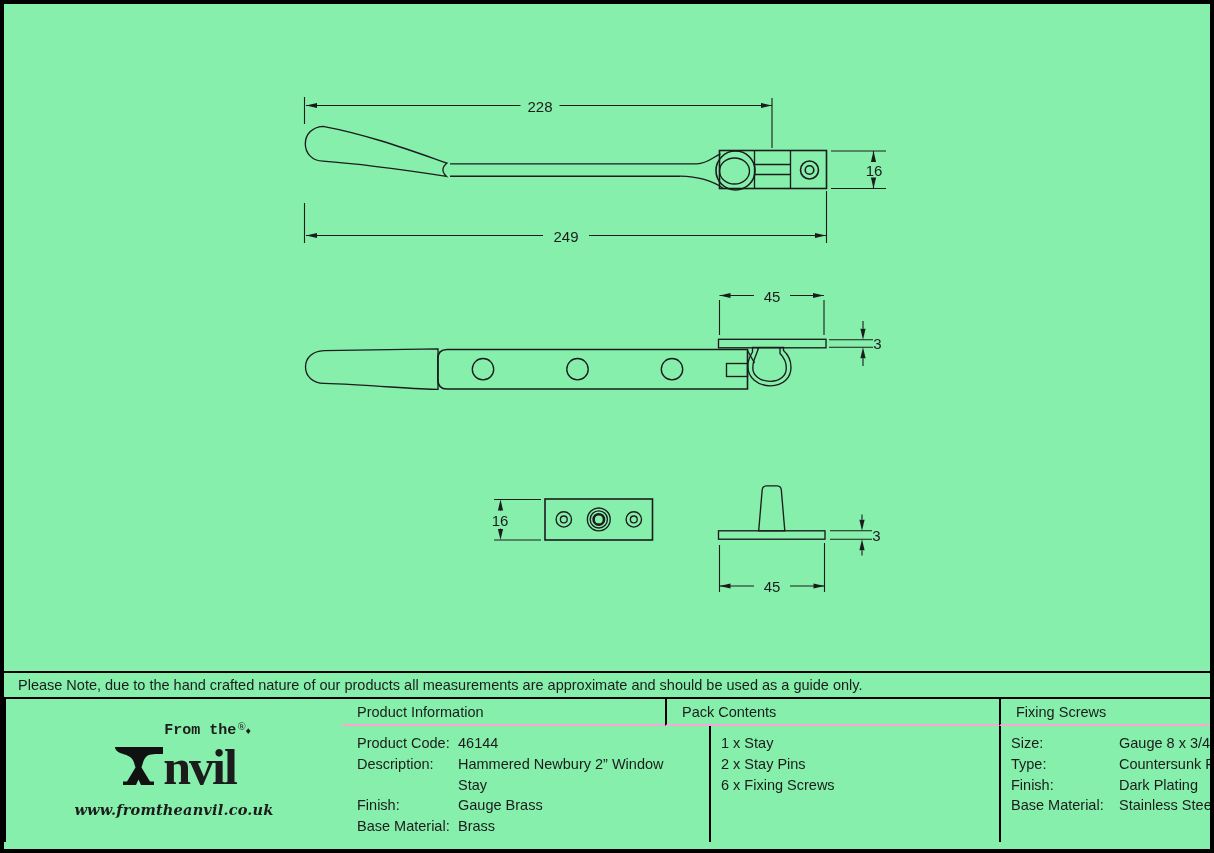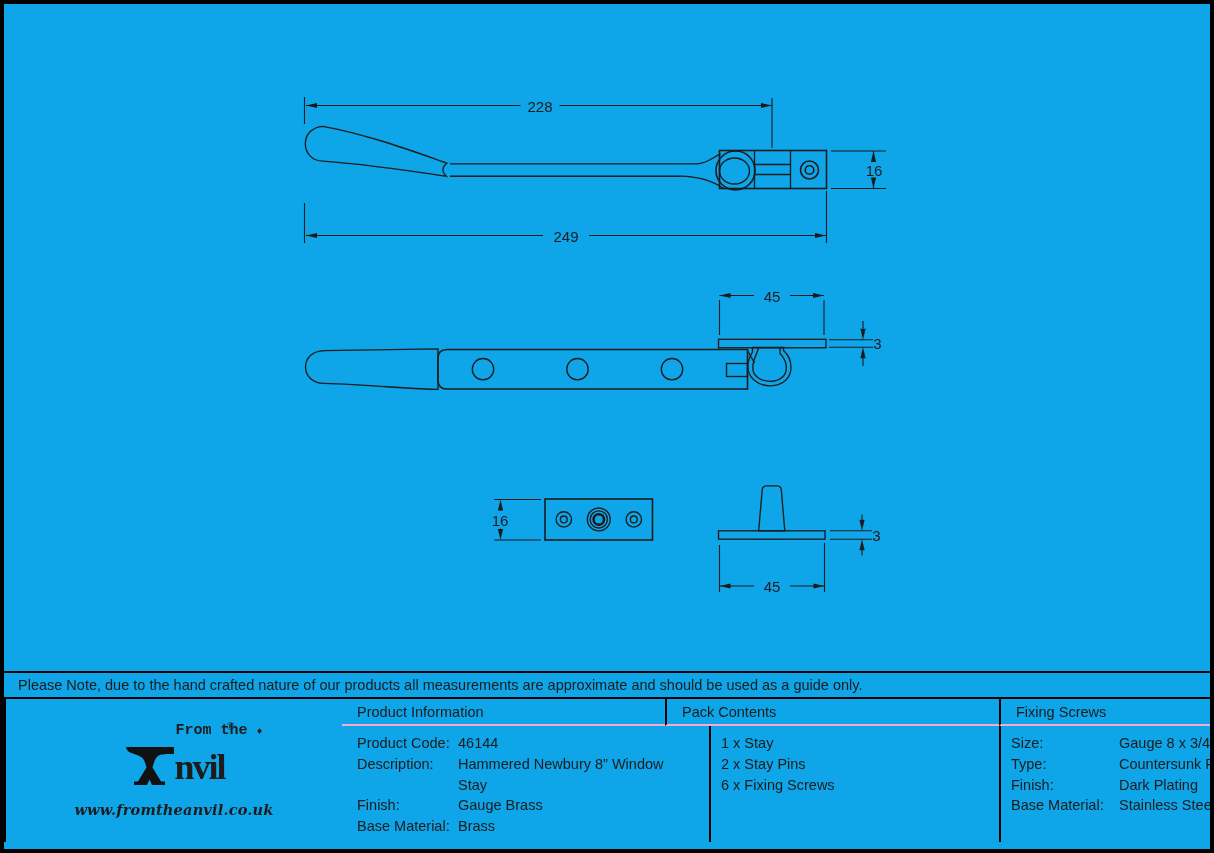--- a/index.html
+++ b/index.html
@@ -1,17 +1,17 @@
 <!DOCTYPE html>
 <html><head>
 <meta charset="utf-8">
 <style>
   html,body{margin:0;padding:0;background:#888;}
   .sheet{
-    width:1214px;height:853px;background:#0ea5e9;position:relative;
+    width:1214px;height:853px;background:#86efac;position:relative;
     border:4px solid #000;box-sizing:border-box;
     font-family:"Liberation Sans",sans-serif;color:#1c1c1c;
     margin:0 auto;overflow:hidden;
   }
   .drawing-area{height:667px;position:relative;}
   .drawing-area svg{display:block;}
   .drawing text{
     fill:#1c1c1c;font-family:"Liberation Sans",sans-serif;font-size:15px;
     text-anchor:middle;dominant-baseline:central;
   }
@@ -47,21 +47,21 @@
   .fs-body .k{width:108px;flex:none;}
   .fs-body .v{width:214px;white-space:nowrap;}
   .logo-cell{
     grid-row:1 / span 2;display:flex;flex-direction:column;
     align-items:center;justify-content:center;
   }
   .logo-main{position:relative;display:flex;align-items:flex-end;height:52px;margin-top:10px;}
   .anvil-icon{width:54px;height:44px;flex:none;}
   .anvil-icon path{fill:#111;}
   .nvil{
-    font-family:"Liberation Serif",serif;font-weight:bold;font-size:36px;
+    font-family:"Liberation Serif",serif;font-weight:bold;font-size:50px;
     line-height:36px;letter-spacing:-2px;margin-left:-3px;
   }
   .fromthe{
     position:absolute;left:52px;top:-11px;white-space:nowrap;
     font-family:Liberation Mono, monospace;font-size:15px;font-weight:bold;
   }
   .diamond{font-size:10px;}
   .reg{
     position:absolute;right:-10px;top:-13px;
     font-family:"Liberation Serif",serif;font-size:11px;
@@ -236,21 +236,21 @@
       <div class="logo-url">www.fromtheanvil.co.uk</div>
     </div>
 
     <div class="cell body pi-body">
       <div class="kv">
         <span class="k">Product Code:</span>
         <span class="v">46144</span>
       </div>
       <div class="kv">
         <span class="k">Description:</span>
-        <span class="v">Hammered Newbury 8” Window Stay</span>
+        <span class="v">Hammered Newbury 2” Window Stay</span>
       </div>
       <div class="kv">
         <span class="k">Finish:</span>
         <span class="v">Gauge Brass</span>
       </div>
       <div class="kv">
         <span class="k">Base Material:</span>
         <span class="v">Brass</span>
       </div>
     </div>

